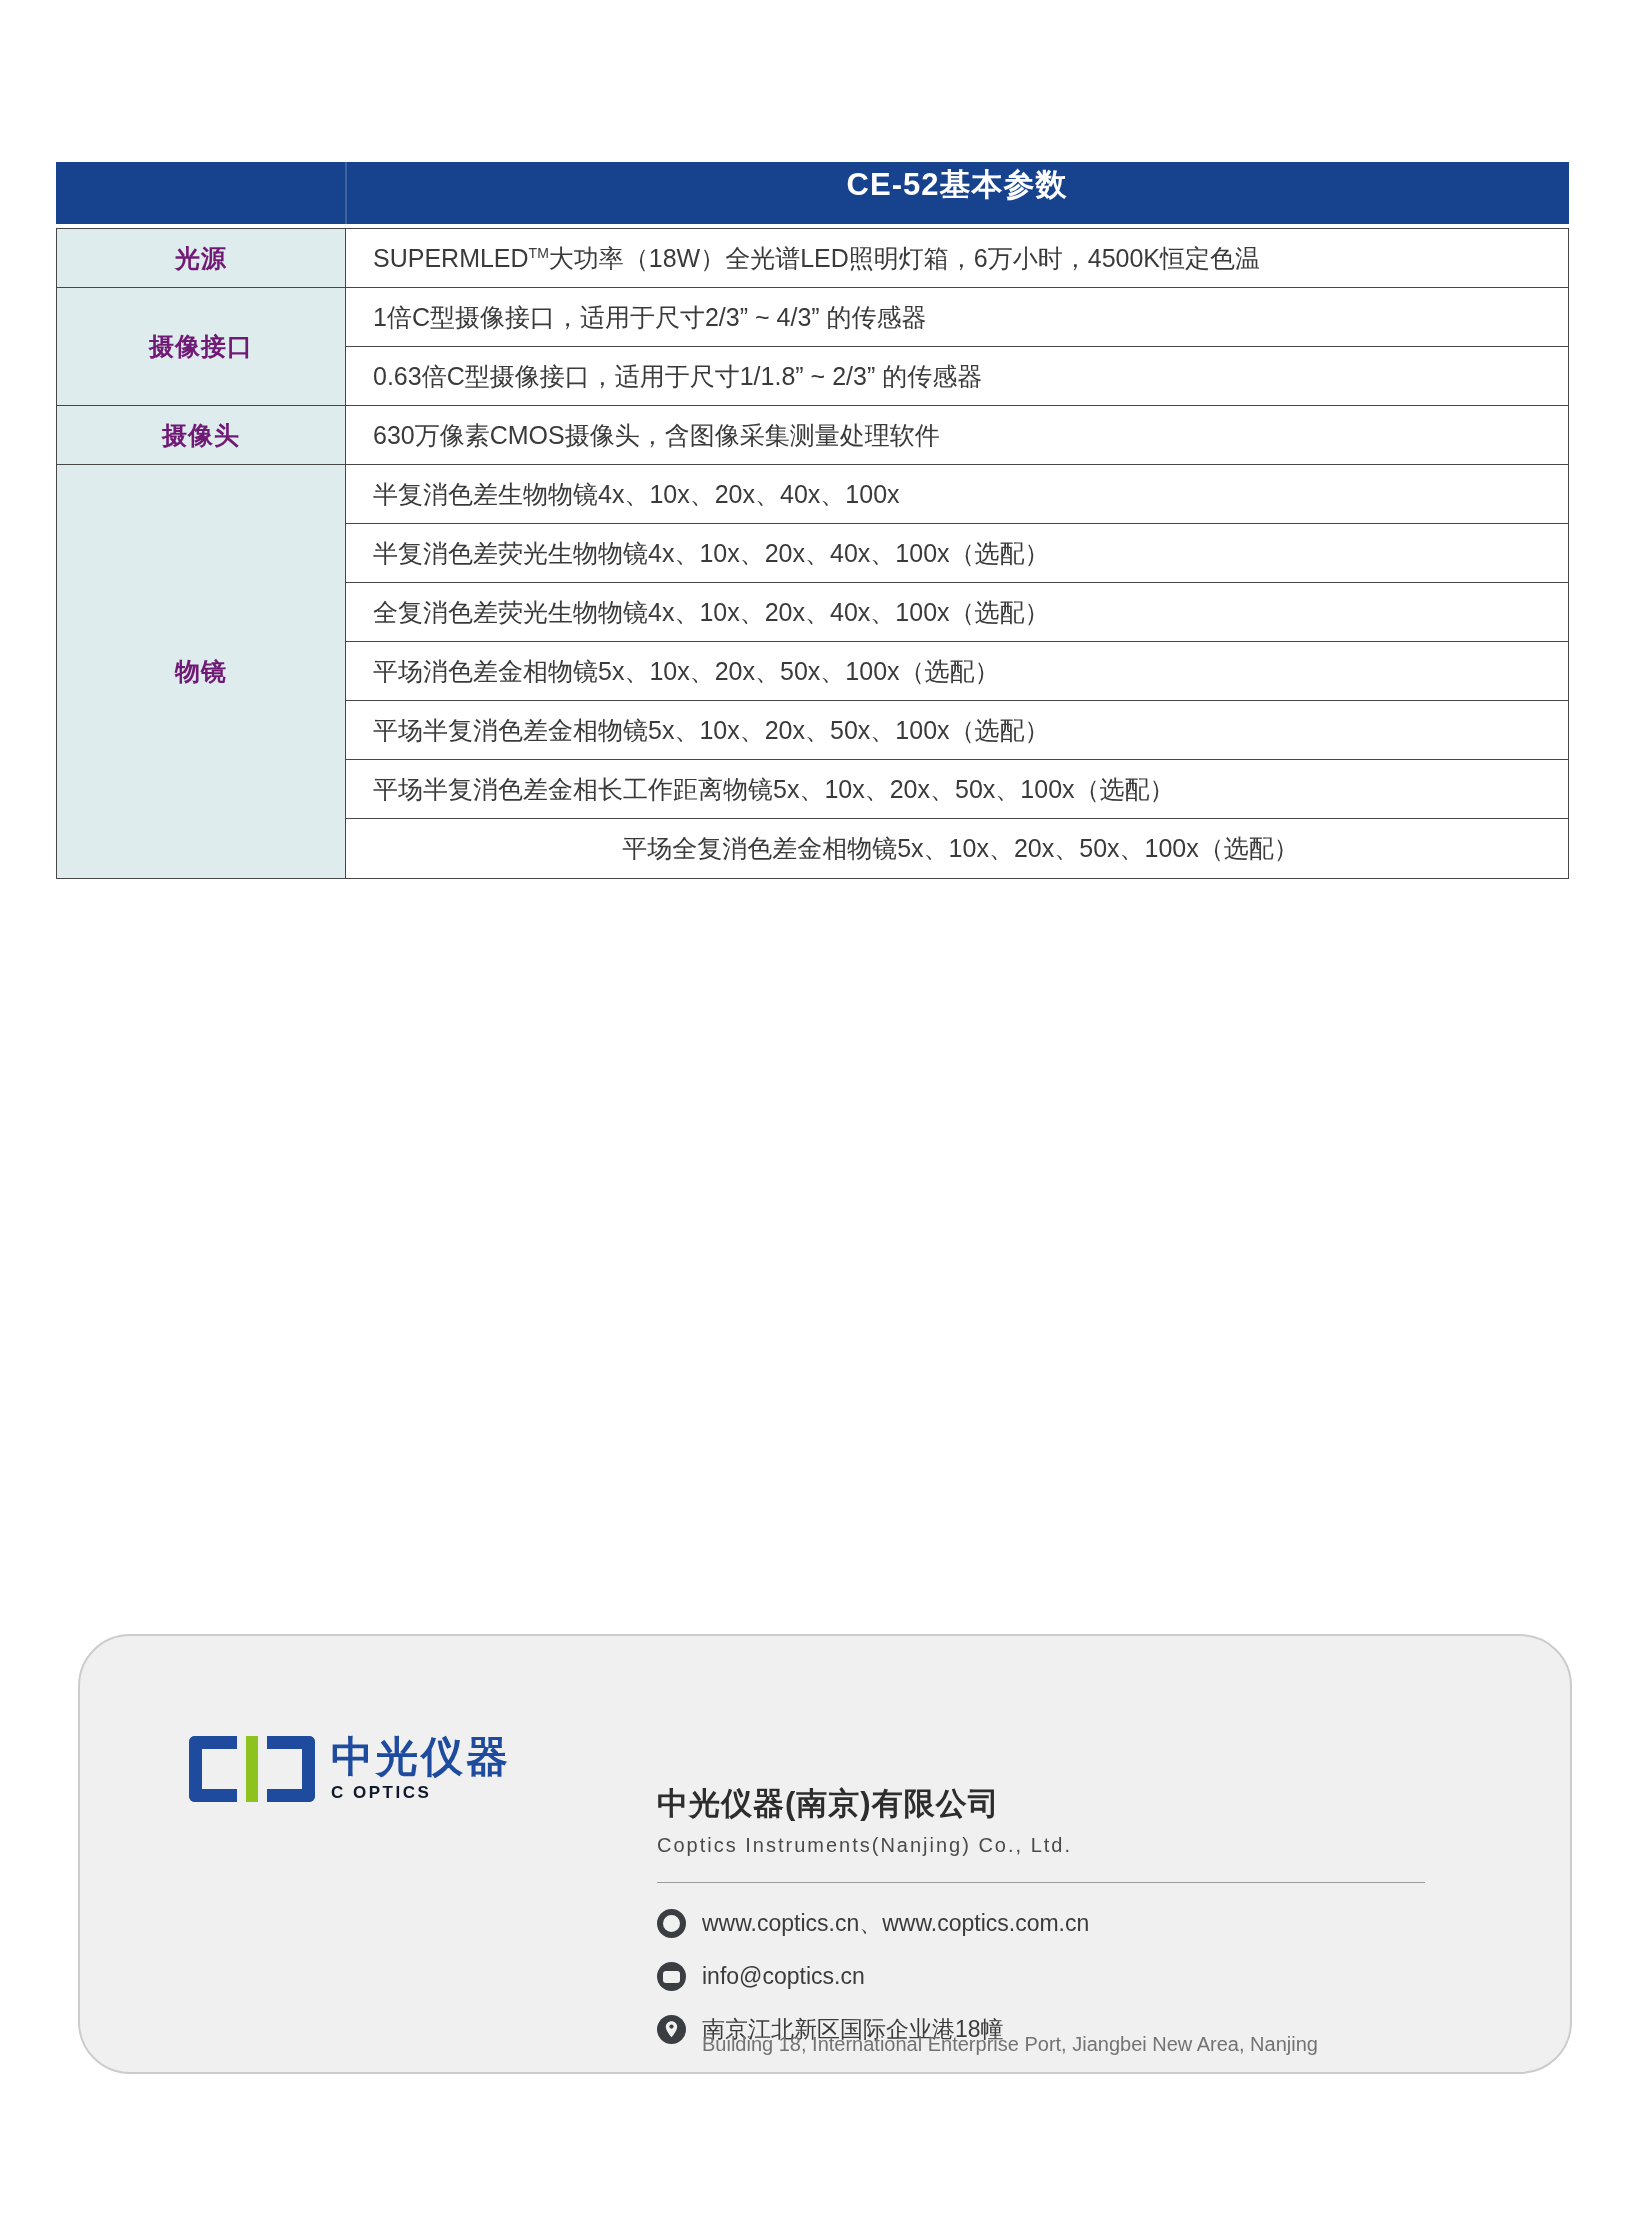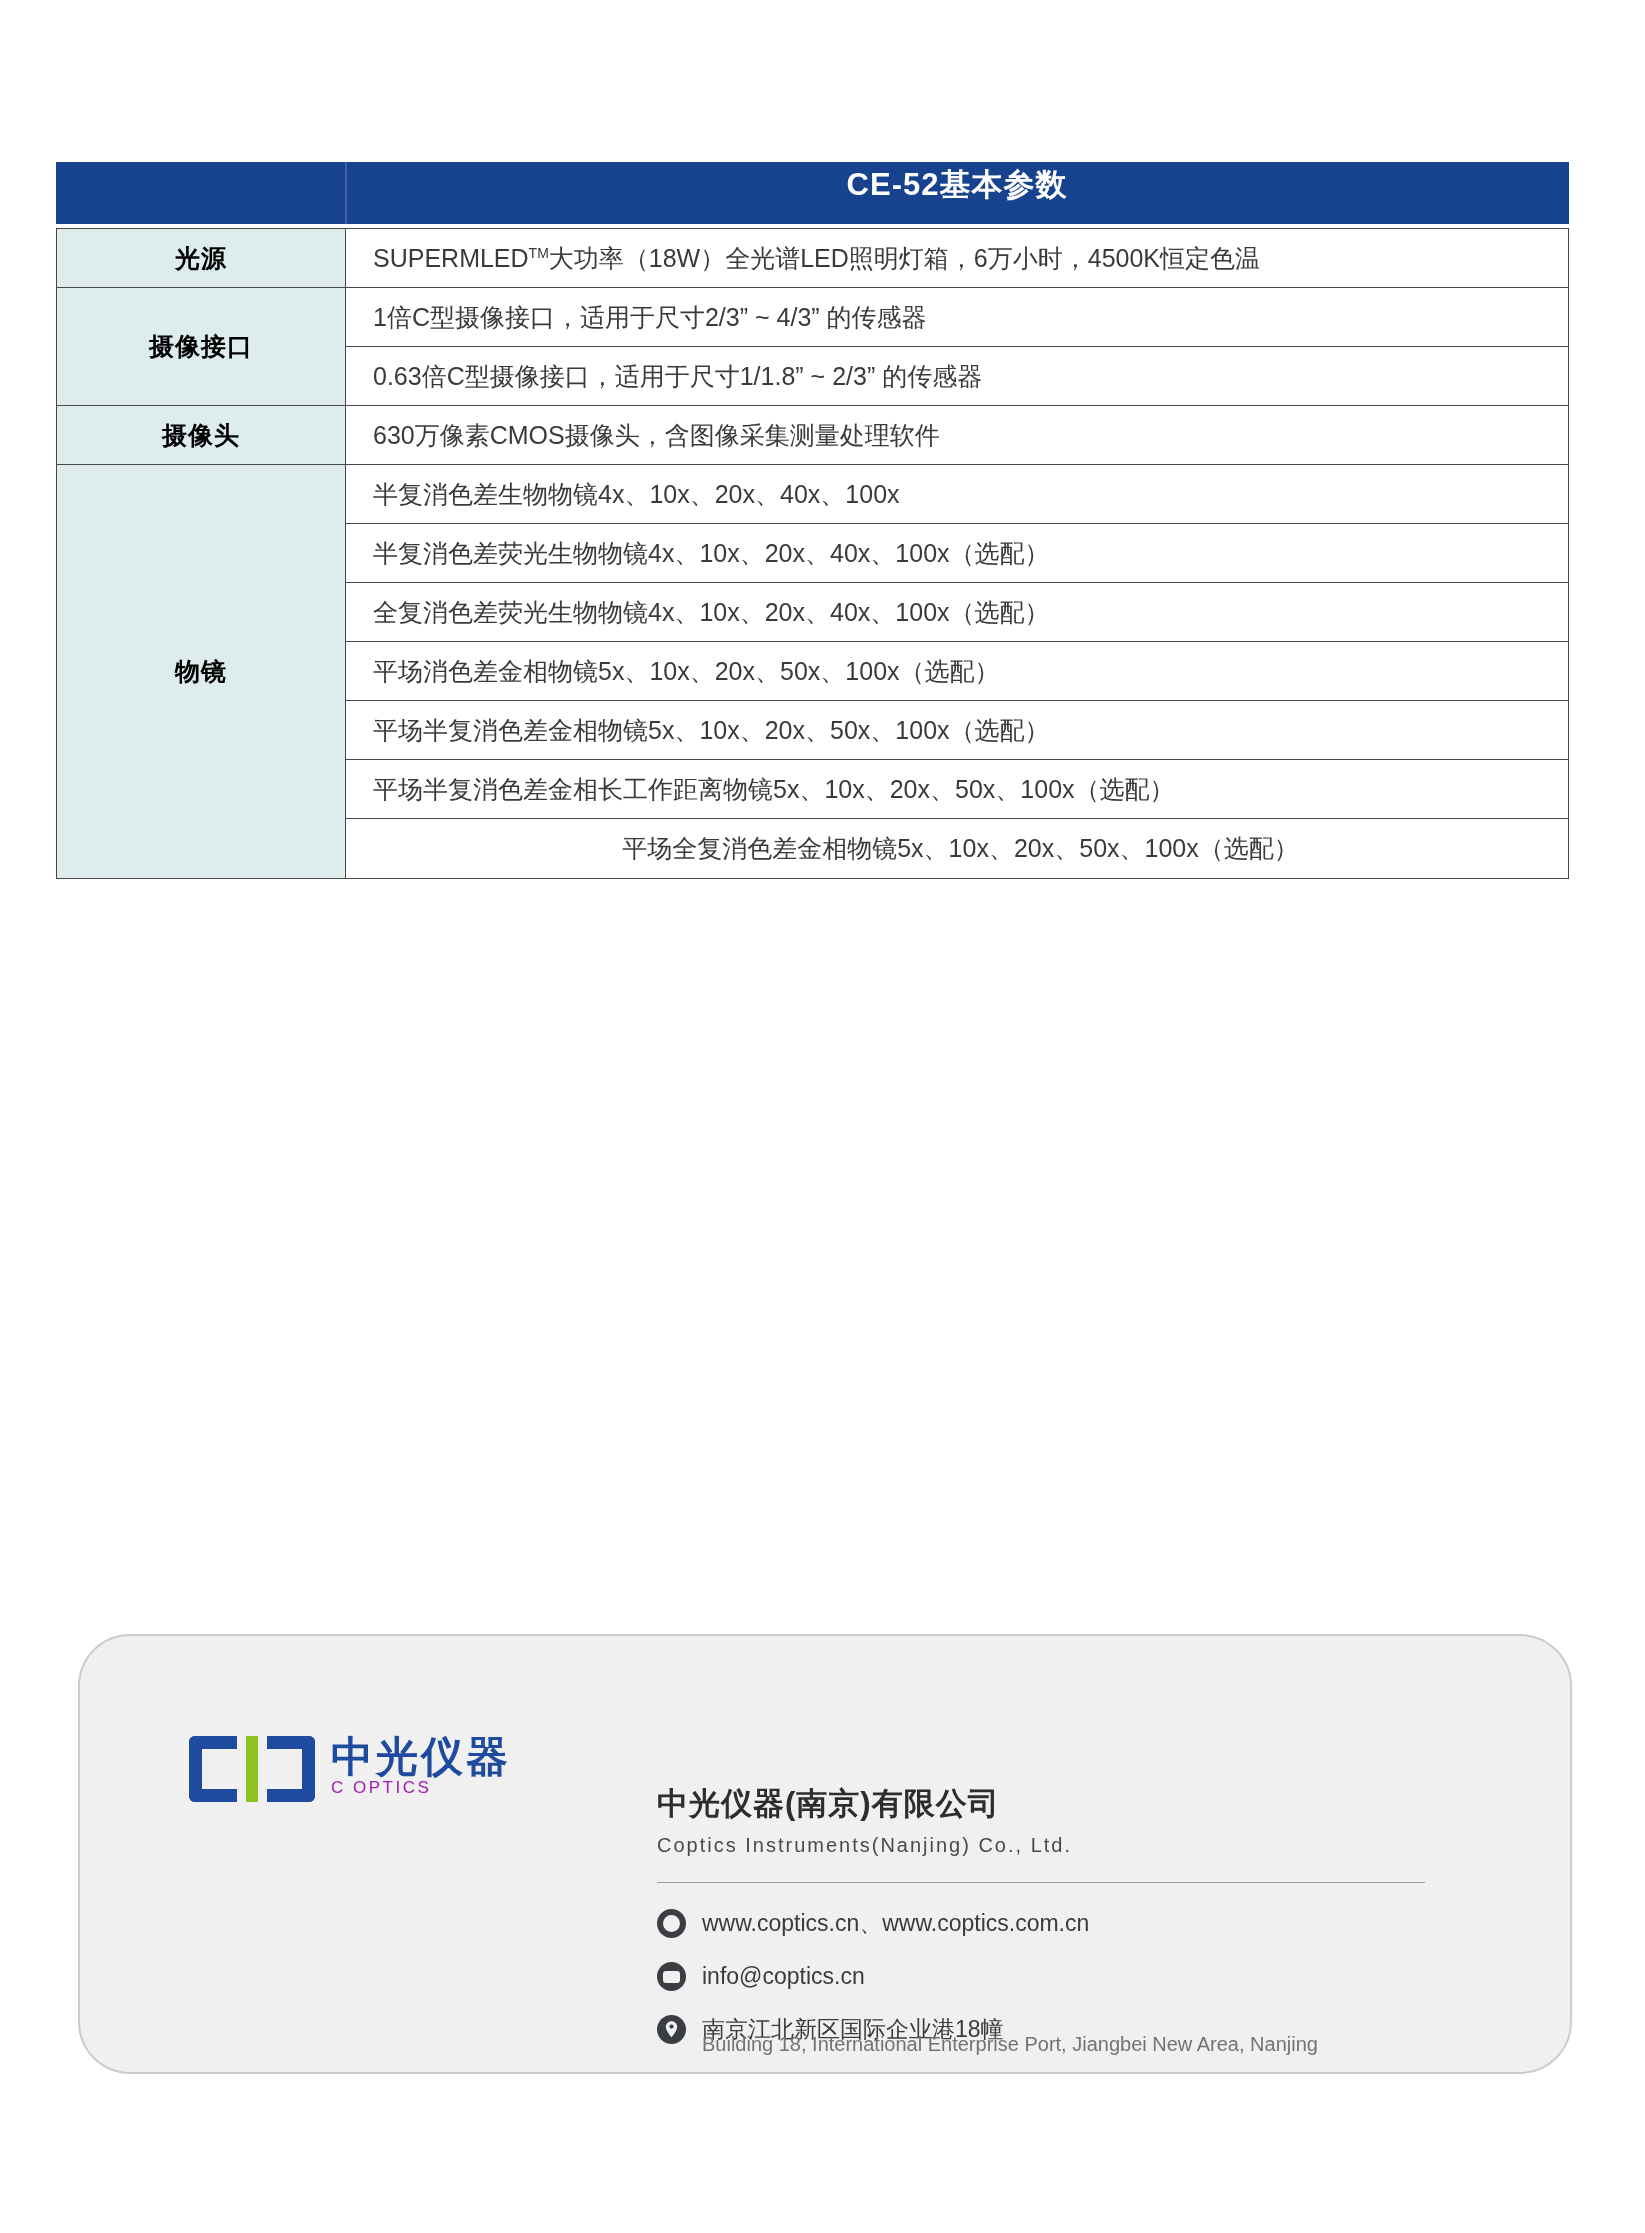--- a/index.html
+++ b/index.html
@@ -20,21 +20,21 @@
   }
   .tbody{
     margin-top:4px;
     display:grid;grid-template-columns:289px 1fr;grid-template-rows:repeat(11,59px);
     border:1px solid #474747;
   }
   .label-cell{
     grid-column:1;background:#deecee;
     border-right:1px solid #474747;border-bottom:1px solid #474747;
     display:flex;align-items:center;justify-content:center;
-    font-weight:bold;font-size:25px;color:#000000;letter-spacing:1px;
+    font-weight:bold;font-size:25px;color:#701a75;letter-spacing:1px;
   }
   .g0{grid-row:1;}
   .g1{grid-row:2 / span 2;}
   .g2{grid-row:4;}
   .g3{grid-row:5 / span 7;border-bottom:none;}
   .row-cell{
     grid-column:2;border-bottom:1px solid #474747;
     display:flex;align-items:center;
     padding:0 20px 0 27px;font-size:25px;color:#3a3a3a;white-space:nowrap;overflow:hidden;
   }
@@ -46,21 +46,21 @@
     position:absolute;left:78px;top:1634px;width:1494px;height:440px;
     background:#f0f0f0;border:2px solid #cccccc;border-radius:52px;box-sizing:border-box;
   }
   .logo{position:absolute;left:109px;top:100px;display:flex;align-items:flex-start;}
   .logo-mark{display:flex;height:66px;}
   .mark-left{width:48px;box-sizing:border-box;border:13px solid #1e4b9e;border-right:none;border-radius:6px 0 0 6px;}
   .mark-bar{width:12px;background:#8dc21f;margin:0 9px;}
   .mark-right{width:48px;box-sizing:border-box;border:13px solid #1e4b9e;border-left:none;border-radius:0 6px 6px 0;}
   .logo-text{margin-left:16px;}
   .logo-cn{font-size:42px;line-height:42px;font-weight:bold;color:#1e4b9e;letter-spacing:3px;}
-  .logo-en{font-size:17px;font-weight:normal;color:#a21caf;letter-spacing:2.5px;}
+  .logo-en{font-size:17px;font-weight:bold;color:#0f172a;letter-spacing:2.5px;margin-top:5px;}
 
   .company{position:absolute;left:577px;top:147px;width:768px;}
   .company-cn{font-size:31px;font-weight:bold;color:#2d2d2d;letter-spacing:1px;}
   .company-en{font-size:20px;color:#4a4a4a;letter-spacing:2px;margin-top:9px;}
   .divider{border:none;border-top:1px solid #9c9c9c;margin:25px 0 0 0;width:100%;}
 
   .contact{margin-top:25px;}
   .contact-row{display:flex;align-items:center;margin-bottom:23px;}
   .cicon{width:29px;height:29px;flex:0 0 29px;margin-right:16px;box-sizing:border-box;}
   .globe{border-radius:50%;border:6px solid #3a3d42;}

